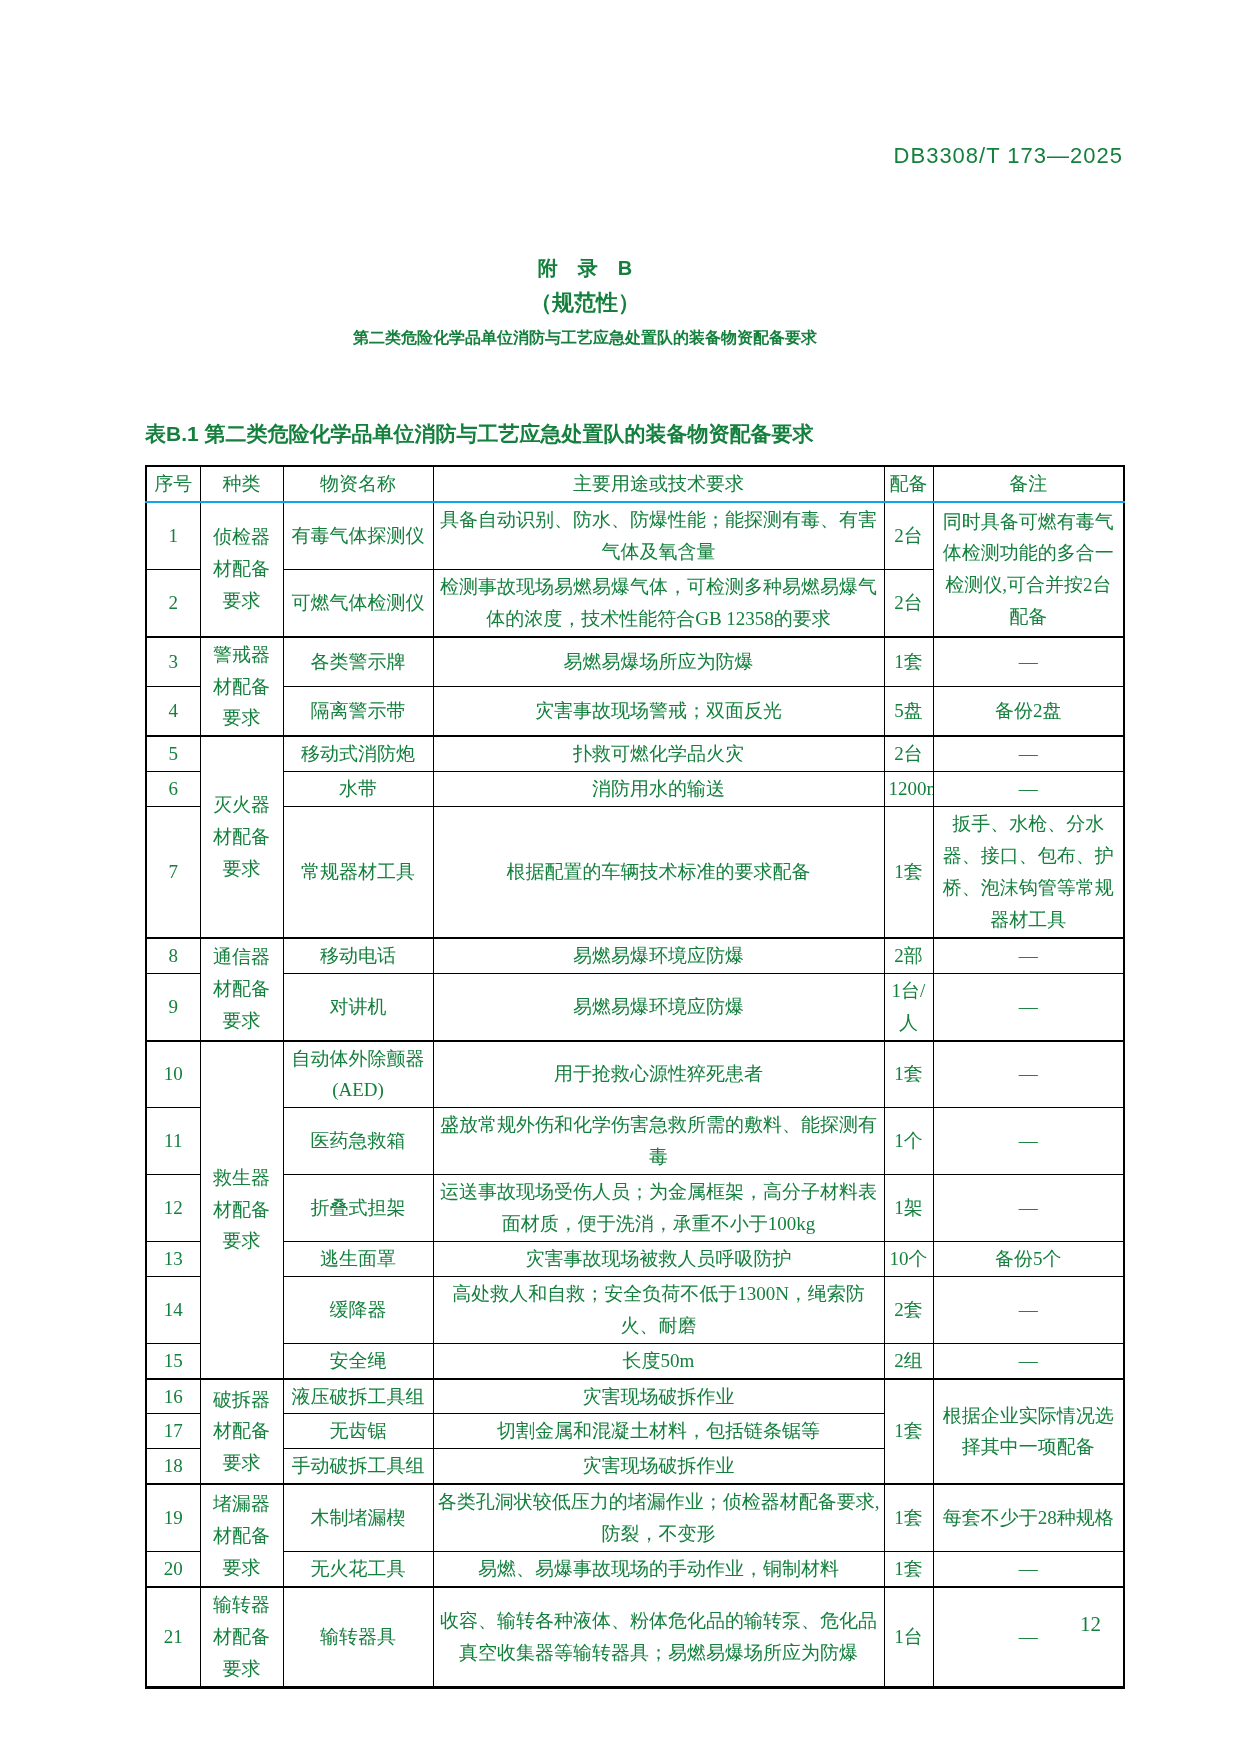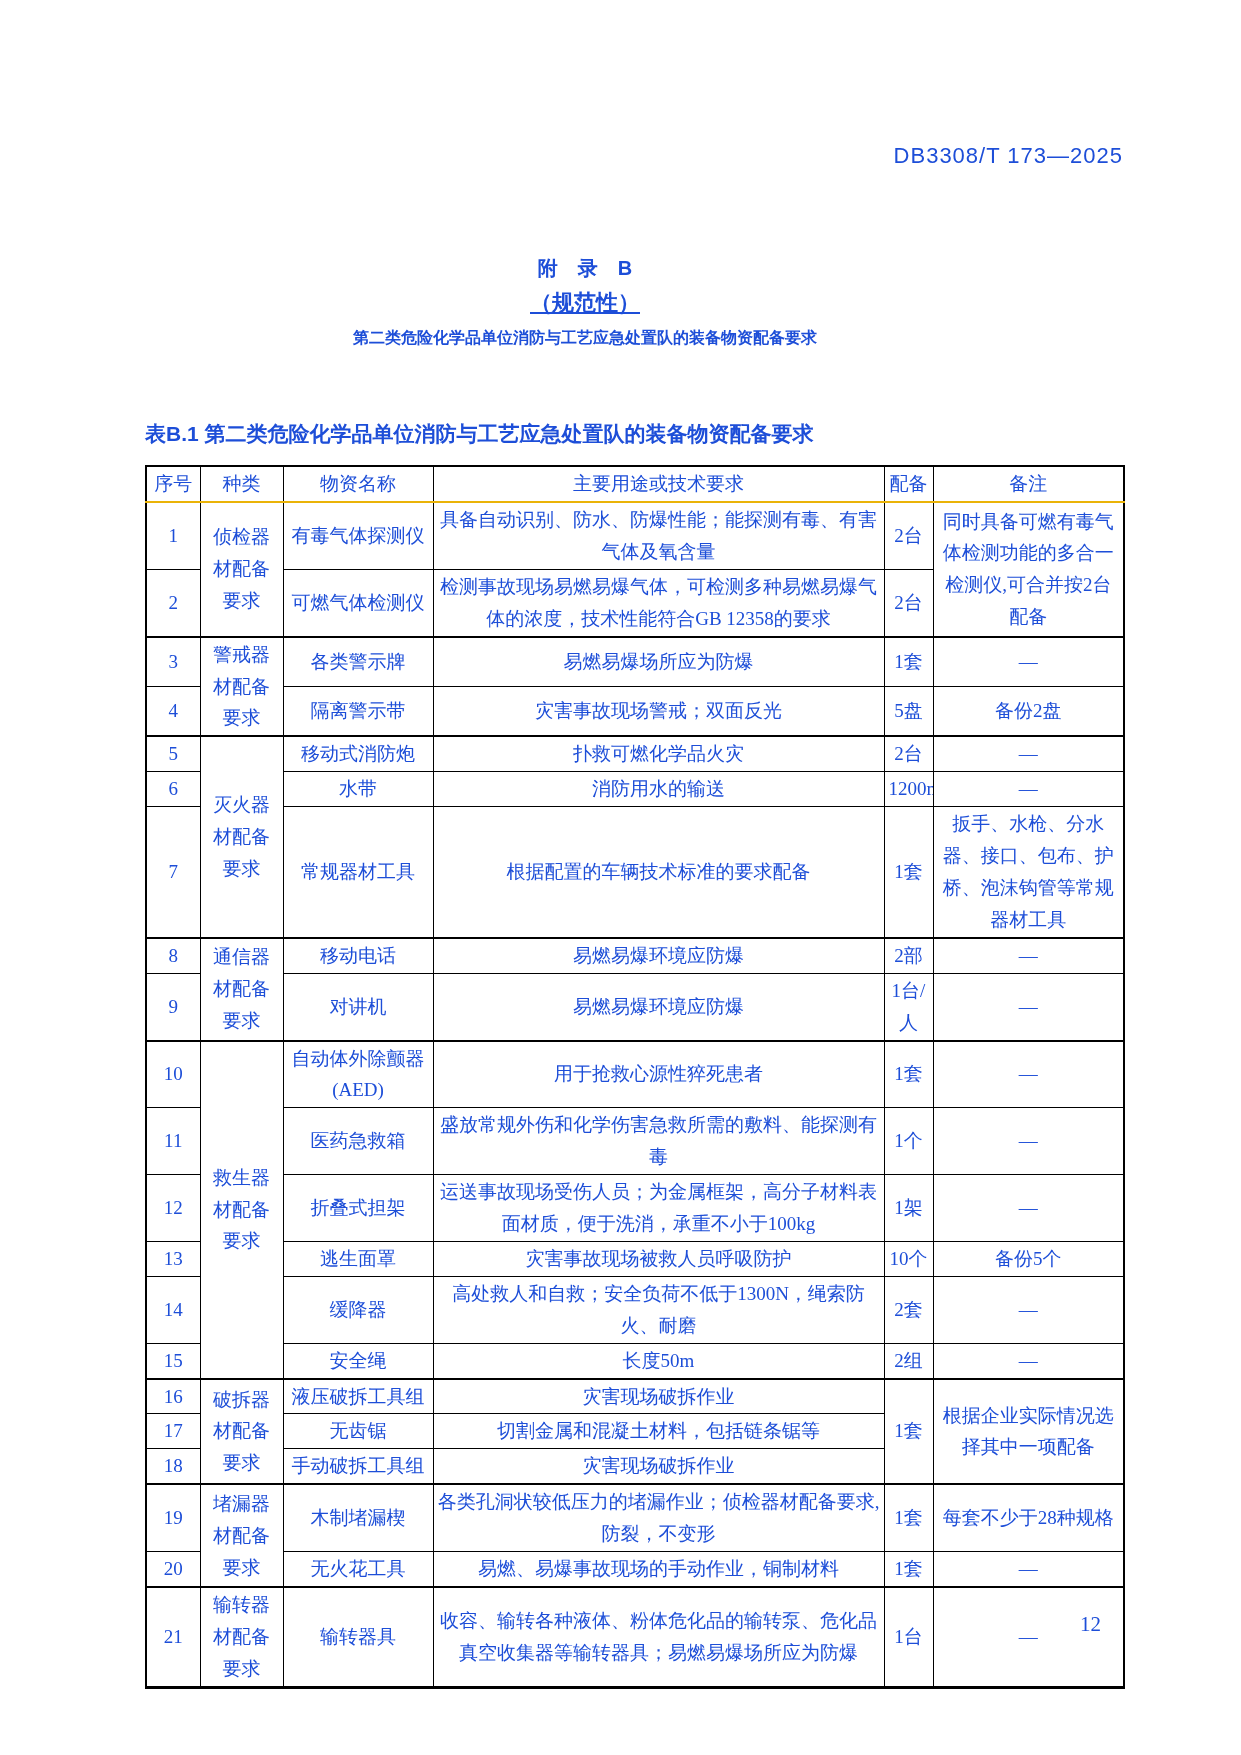--- a/index.html
+++ b/index.html
@@ -3,21 +3,21 @@
 <meta charset="utf-8">
 <style>
   * { box-sizing: border-box; }
   html, body { margin: 0; padding: 0; background: #e8e8e8; }
   .page {
     position: relative;
     width: 1241px;
     height: 1755px;
     margin: 0 auto;
     background: #ffffff;
-    color: #1d4ed8;
+    color: #15803d;
     font-family: "Liberation Serif", "DejaVu Serif", serif;
     overflow: hidden;
   }
   .doc-code {
     position: absolute;
     top: 143px;
     right: 118px;
     font-family: "Liberation Sans", "DejaVu Sans", sans-serif;
     font-size: 22px;
     letter-spacing: 1px;
@@ -26,21 +26,21 @@
   .heading-block {
     position: absolute;
     top: 258px;
     left: 145px;
     width: 880px;
     text-align: center;
     font-family: "Liberation Sans", "DejaVu Sans", sans-serif;
     font-weight: bold;
   }
   .heading-block .t1 { font-size: 20px; line-height: 1.0; }
-  .heading-block .t2 { font-size: 22px; line-height: 1.0; margin-top: 14px; text-decoration: underline; }
+  .heading-block .t2 { font-size: 22px; line-height: 1.0; margin-top: 14px; }
   .heading-block .t3 { font-size: 16px; line-height: 1.0; margin-top: 16px; }
   .intro {
     position: absolute;
     top: 376px;
     left: 145px;
     width: 978px;
     font-size: 21px;
     text-indent: 30px;
     line-height: 1.4;
   }
@@ -70,21 +70,21 @@
   table.spec th, table.spec td {
     border: 1px solid #000;
     padding: 1px 4px;
     line-height: 1.68;
     vertical-align: middle;
     text-align: center;
     font-weight: normal;
     word-break: break-all;
     overflow: hidden;
   }
-  table.spec thead th { border-bottom: 2px solid #eab308; height: 36px; }
+  table.spec thead th { border-bottom: 2px solid #0ea5e9; height: 36px; }
   table.spec tr.group > td { border-top: 2px solid #000; }
   table.spec tbody tr:last-child > td { border-bottom: 3px solid #000; }
   td.usage { text-align: left; }
   td.remark-left { text-align: left; }
   td.qty { padding-left: 1px; padding-right: 1px; }
   td.nw { white-space: nowrap; padding-left: 0; padding-right: 0; }
   .page-number {
     position: absolute;
     top: 1612px;
     left: 1080px;

